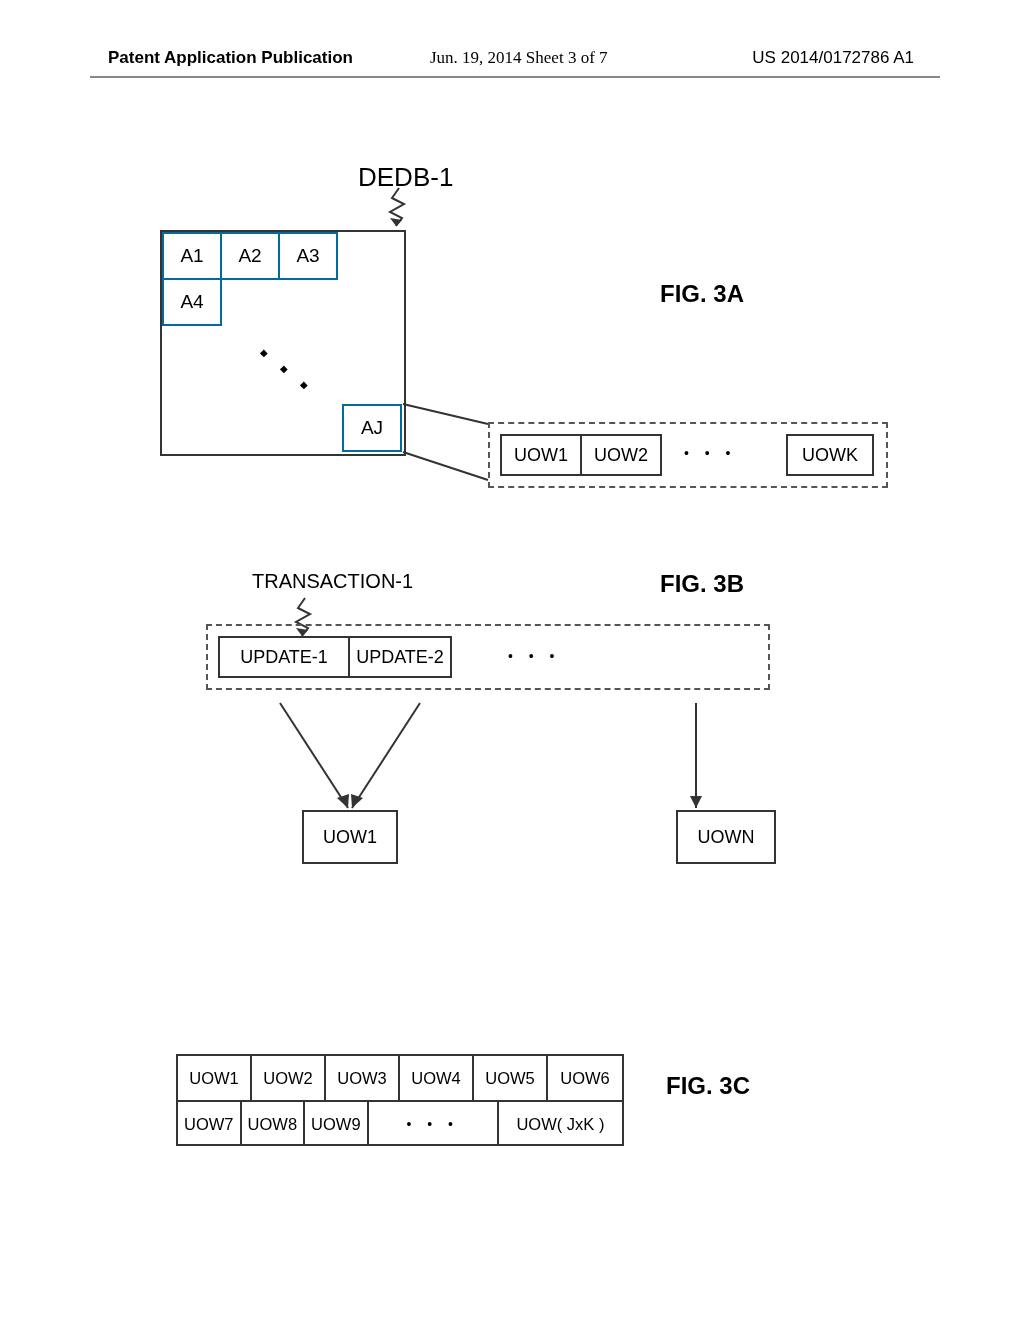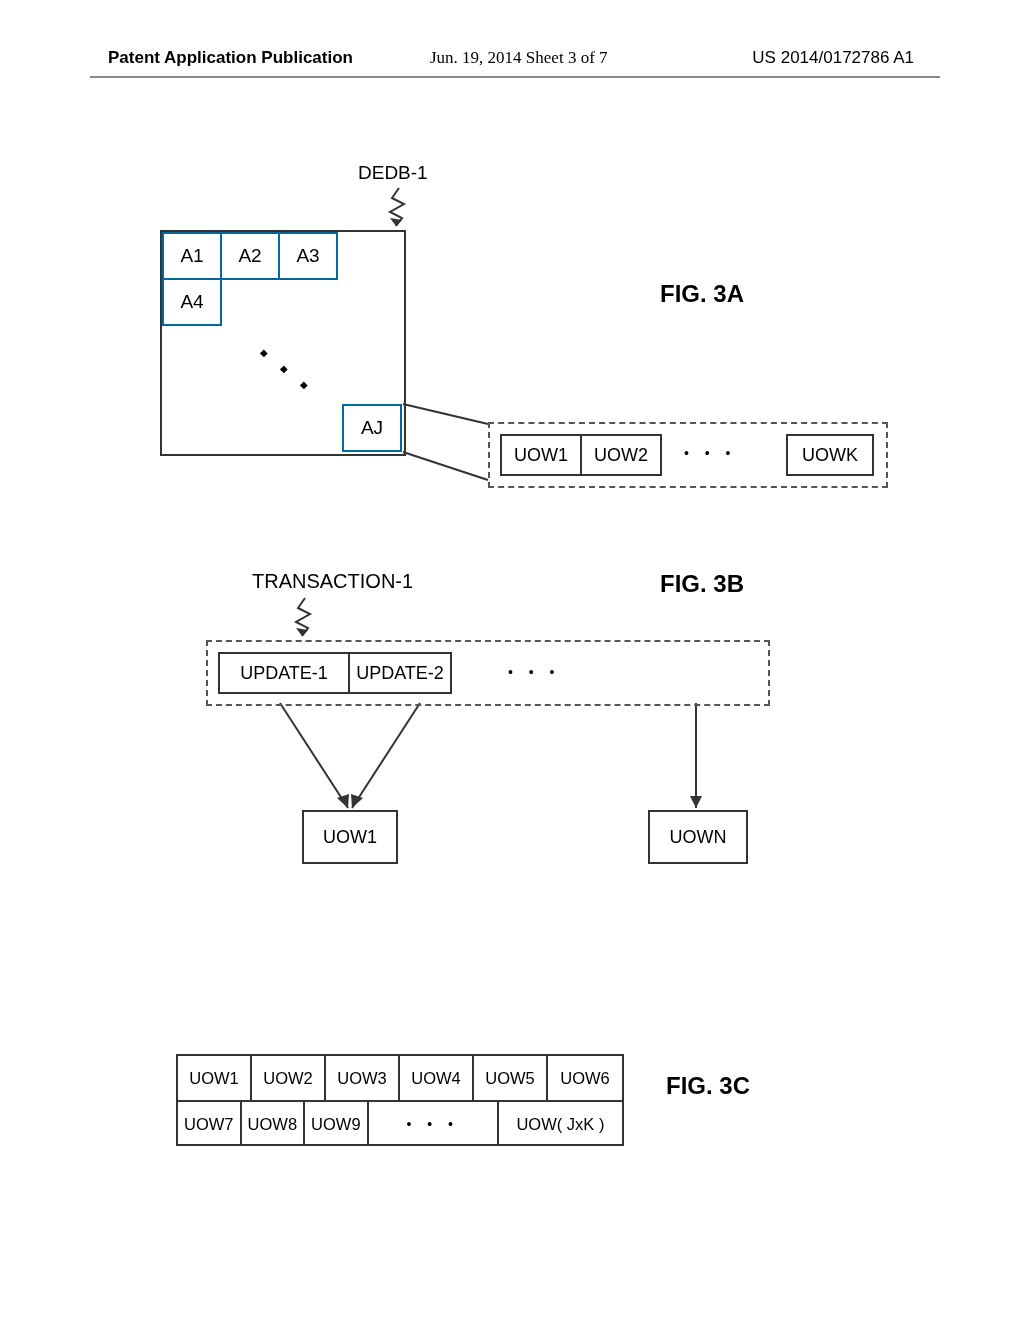--- a/index.html
+++ b/index.html
@@ -39,21 +39,21 @@
     left: 90px;
     width: 850px;
     border-top: 2px solid #888;
   }
 
   
   .fig3a-label-dedb {
     position: absolute;
     left: 358px;
     top: 162px;
-    font-size: 19px;
+    font-size: 26px;
   }
   .squiggle-a {
     position: absolute;
     left: 384px;
     top: 186px;
   }
   .fig3a-box {
     position: absolute;
     left: 160px;
     top: 230px;
@@ -131,21 +131,21 @@
     font-size: 20px;
   }
   .squiggle-b {
     position: absolute;
     left: 290px;
     top: 596px;
   }
   .fig3b-dashed {
     position: absolute;
     left: 206px;
-    top: 640px;
+    top: 624px;
     width: 560px;
     height: 62px;
     border: 2px dashed #555;
   }
   .upd-box {
     position: absolute;
     height: 42px;
     border: 2px solid #333;
     display: flex;
     align-items: center;
@@ -165,21 +165,21 @@
     width: 92px;
     height: 50px;
     border: 2px solid #333;
     display: flex;
     align-items: center;
     justify-content: center;
     font-size: 18px;
   }
   .fig3b-uown {
     position: absolute;
-    left: 648px;
+    left: 676px;
     top: 810px;
     width: 96px;
     height: 50px;
     border: 2px solid #333;
     display: flex;
     align-items: center;
     justify-content: center;
     font-size: 18px;
   }
   .arrow-head {

